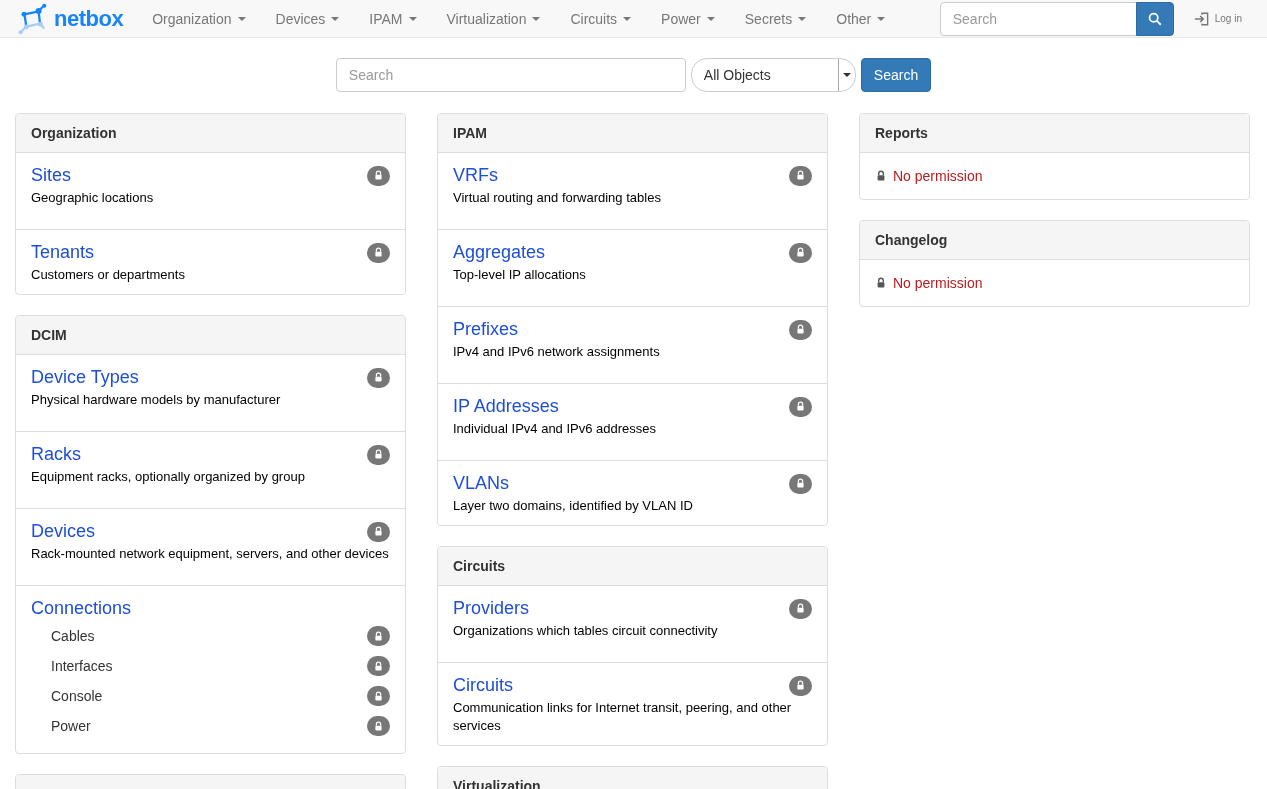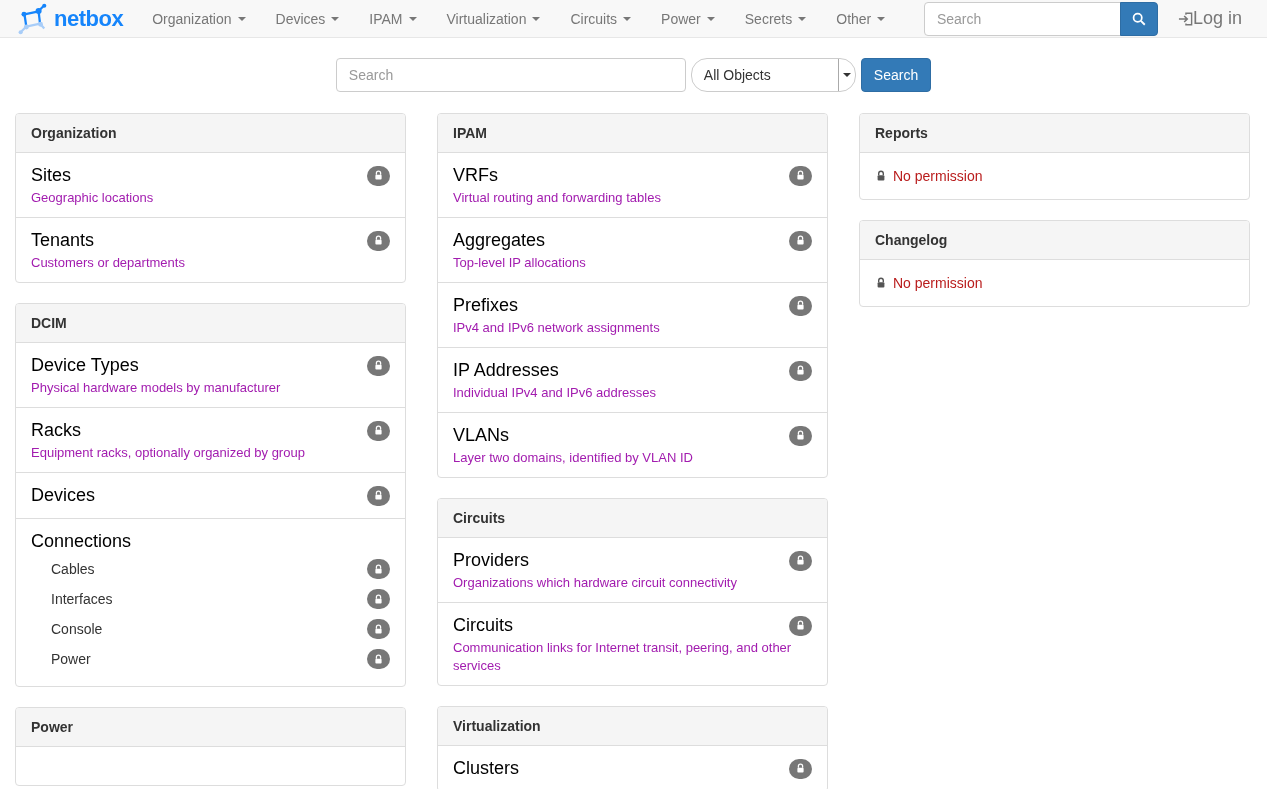--- a/index.html
+++ b/index.html
@@ -29,21 +29,21 @@
     width: 197px; height: 34px; border: 1px solid #ccc; border-radius: 4px 0 0 4px;
     padding: 6px 12px; font-size: 14px; color: #555; outline: none;
     font-family: "Liberation Sans", "DejaVu Sans", sans-serif;
   }
   .nav-search input::placeholder { color: #999; opacity: 1; }
   .nav-search button {
     width: 38px; height: 34px; margin-left: -1px;
     background: #337ab7; border: 1px solid #2e6da4; border-radius: 0 4px 4px 0;
     display: flex; align-items: center; justify-content: center; cursor: pointer;
   }
-  .login { display: flex; align-items: center; color: #777; font-size: 18px;
+  .login { display: flex; align-items: center; gap: 6px; color: #777; font-size: 10px;
            padding: 0 10px; margin-left: 10px; cursor: pointer; text-decoration: none; white-space: nowrap; }
 
   
   .search-row { display: flex; justify-content: center; align-items: center; gap: 5px; margin-top: 20px; }
   .search-row input {
     width: 350px; height: 34px; border: 1px solid #ccc; border-radius: 4px;
     padding: 6px 12px; font-size: 14px; color: #555; outline: none;
     font-family: "Liberation Sans", "DejaVu Sans", sans-serif;
   }
   .search-row input::placeholder { color: #999; opacity: 1; }
@@ -61,25 +61,25 @@
     font-family: "Liberation Sans", "DejaVu Sans", sans-serif;
   }
 
   
   .content { display: flex; gap: 31px; padding: 0 15px; margin-top: 21px; align-items: flex-start; }
   .col { width: 391px; flex: 0 0 391px; display: flex; flex-direction: column; gap: 20px; }
 
   .panel { border: 1px solid #ddd; border-radius: 4px; background: #fff; }
   .panel-heading { background: #f5f5f5; border-bottom: 1px solid #ddd; padding: 11px 15px;
                    font-weight: bold; font-size: 14px; color: #333; border-radius: 3px 3px 0 0; }
-  .panel-body .pitem + .pitem, .panel-body .pitem + .pgroup { border-top: 1px solid #ddd; }
+  .panel-body .pitem + .pitem, .panel-body .pitem + .pgroup { border-top: 1px solid #ddd; margin-top: 12px; }
   .pitem { padding: 10px 15px; }
   .pitem-head { display: flex; justify-content: space-between; align-items: center; }
-  .pitem-title { font-size: 18px; color: #000000; line-height: 25px; }
-  .pitem-desc { font-size: 13px; color: #a21caf; line-height: 18px; margin-top: 1px; }
+  .pitem-title { font-size: 18px; color: #1d4ed8; line-height: 25px; }
+  .pitem-desc { font-size: 13px; color: #000000; line-height: 18px; margin-top: 1px; }
 
   .lock-badge { width: 23px; height: 20px; border-radius: 10px; background: #777;
                 display: inline-flex; align-items: center; justify-content: center; flex: none; }
 
   .pgroup { padding: 10px 15px 12px 15px; border-top: 1px solid #ddd; }
   .conn-row { display: flex; justify-content: space-between; align-items: center;
               padding: 5px 0 5px 20px; }
   .conn-name { font-size: 14px; color: #333; }
 
   .noperm { padding: 15px; display: flex; align-items: center; gap: 6px;
@@ -248,20 +248,21 @@
         <div class="pitem">
           <div class="pitem-head">
             <span class="pitem-title">Devices</span>
             <span class="lock-badge">
                 <svg width="11" height="11" viewBox="0 0 12 12">
                   <path d="M3.7 5.2V3.6a2.3 2.3 0 0 1 4.6 0v1.6" fill="none" stroke="#fff" stroke-width="1.4"></path>
                   <rect x="2.6" y="5.2" width="6.8" height="5.2" rx="1" fill="#fff"></rect>
                 </svg>
               </span>
           </div>
+          <div class="pitem-desc">Rack-mounted network equipment, servers, and other devices</div>
         </div>
         <div class="pgroup">
           <div class="pitem-title">Connections</div>
           <div>
             <div class="conn-row">
               <span class="conn-name">Cables</span>
               <span class="lock-badge">
                   <svg width="11" height="11" viewBox="0 0 12 12">
                     <path d="M3.7 5.2V3.6a2.3 2.3 0 0 1 4.6 0v1.6" fill="none" stroke="#fff" stroke-width="1.4"></path>
                     <rect x="2.6" y="5.2" width="6.8" height="5.2" rx="1" fill="#fff"></rect>
@@ -381,21 +382,21 @@
         <div class="pitem">
           <div class="pitem-head">
             <span class="pitem-title">Providers</span>
             <span class="lock-badge">
                 <svg width="11" height="11" viewBox="0 0 12 12">
                   <path d="M3.7 5.2V3.6a2.3 2.3 0 0 1 4.6 0v1.6" fill="none" stroke="#fff" stroke-width="1.4"></path>
                   <rect x="2.6" y="5.2" width="6.8" height="5.2" rx="1" fill="#fff"></rect>
                 </svg>
               </span>
           </div>
-          <div class="pitem-desc">Organizations which hardware circuit connectivity</div>
+          <div class="pitem-desc">Organizations which tables circuit connectivity</div>
         </div>
         <div class="pitem">
           <div class="pitem-head">
             <span class="pitem-title">Circuits</span>
             <span class="lock-badge">
                 <svg width="11" height="11" viewBox="0 0 12 12">
                   <path d="M3.7 5.2V3.6a2.3 2.3 0 0 1 4.6 0v1.6" fill="none" stroke="#fff" stroke-width="1.4"></path>
                   <rect x="2.6" y="5.2" width="6.8" height="5.2" rx="1" fill="#fff"></rect>
                 </svg>
               </span>

